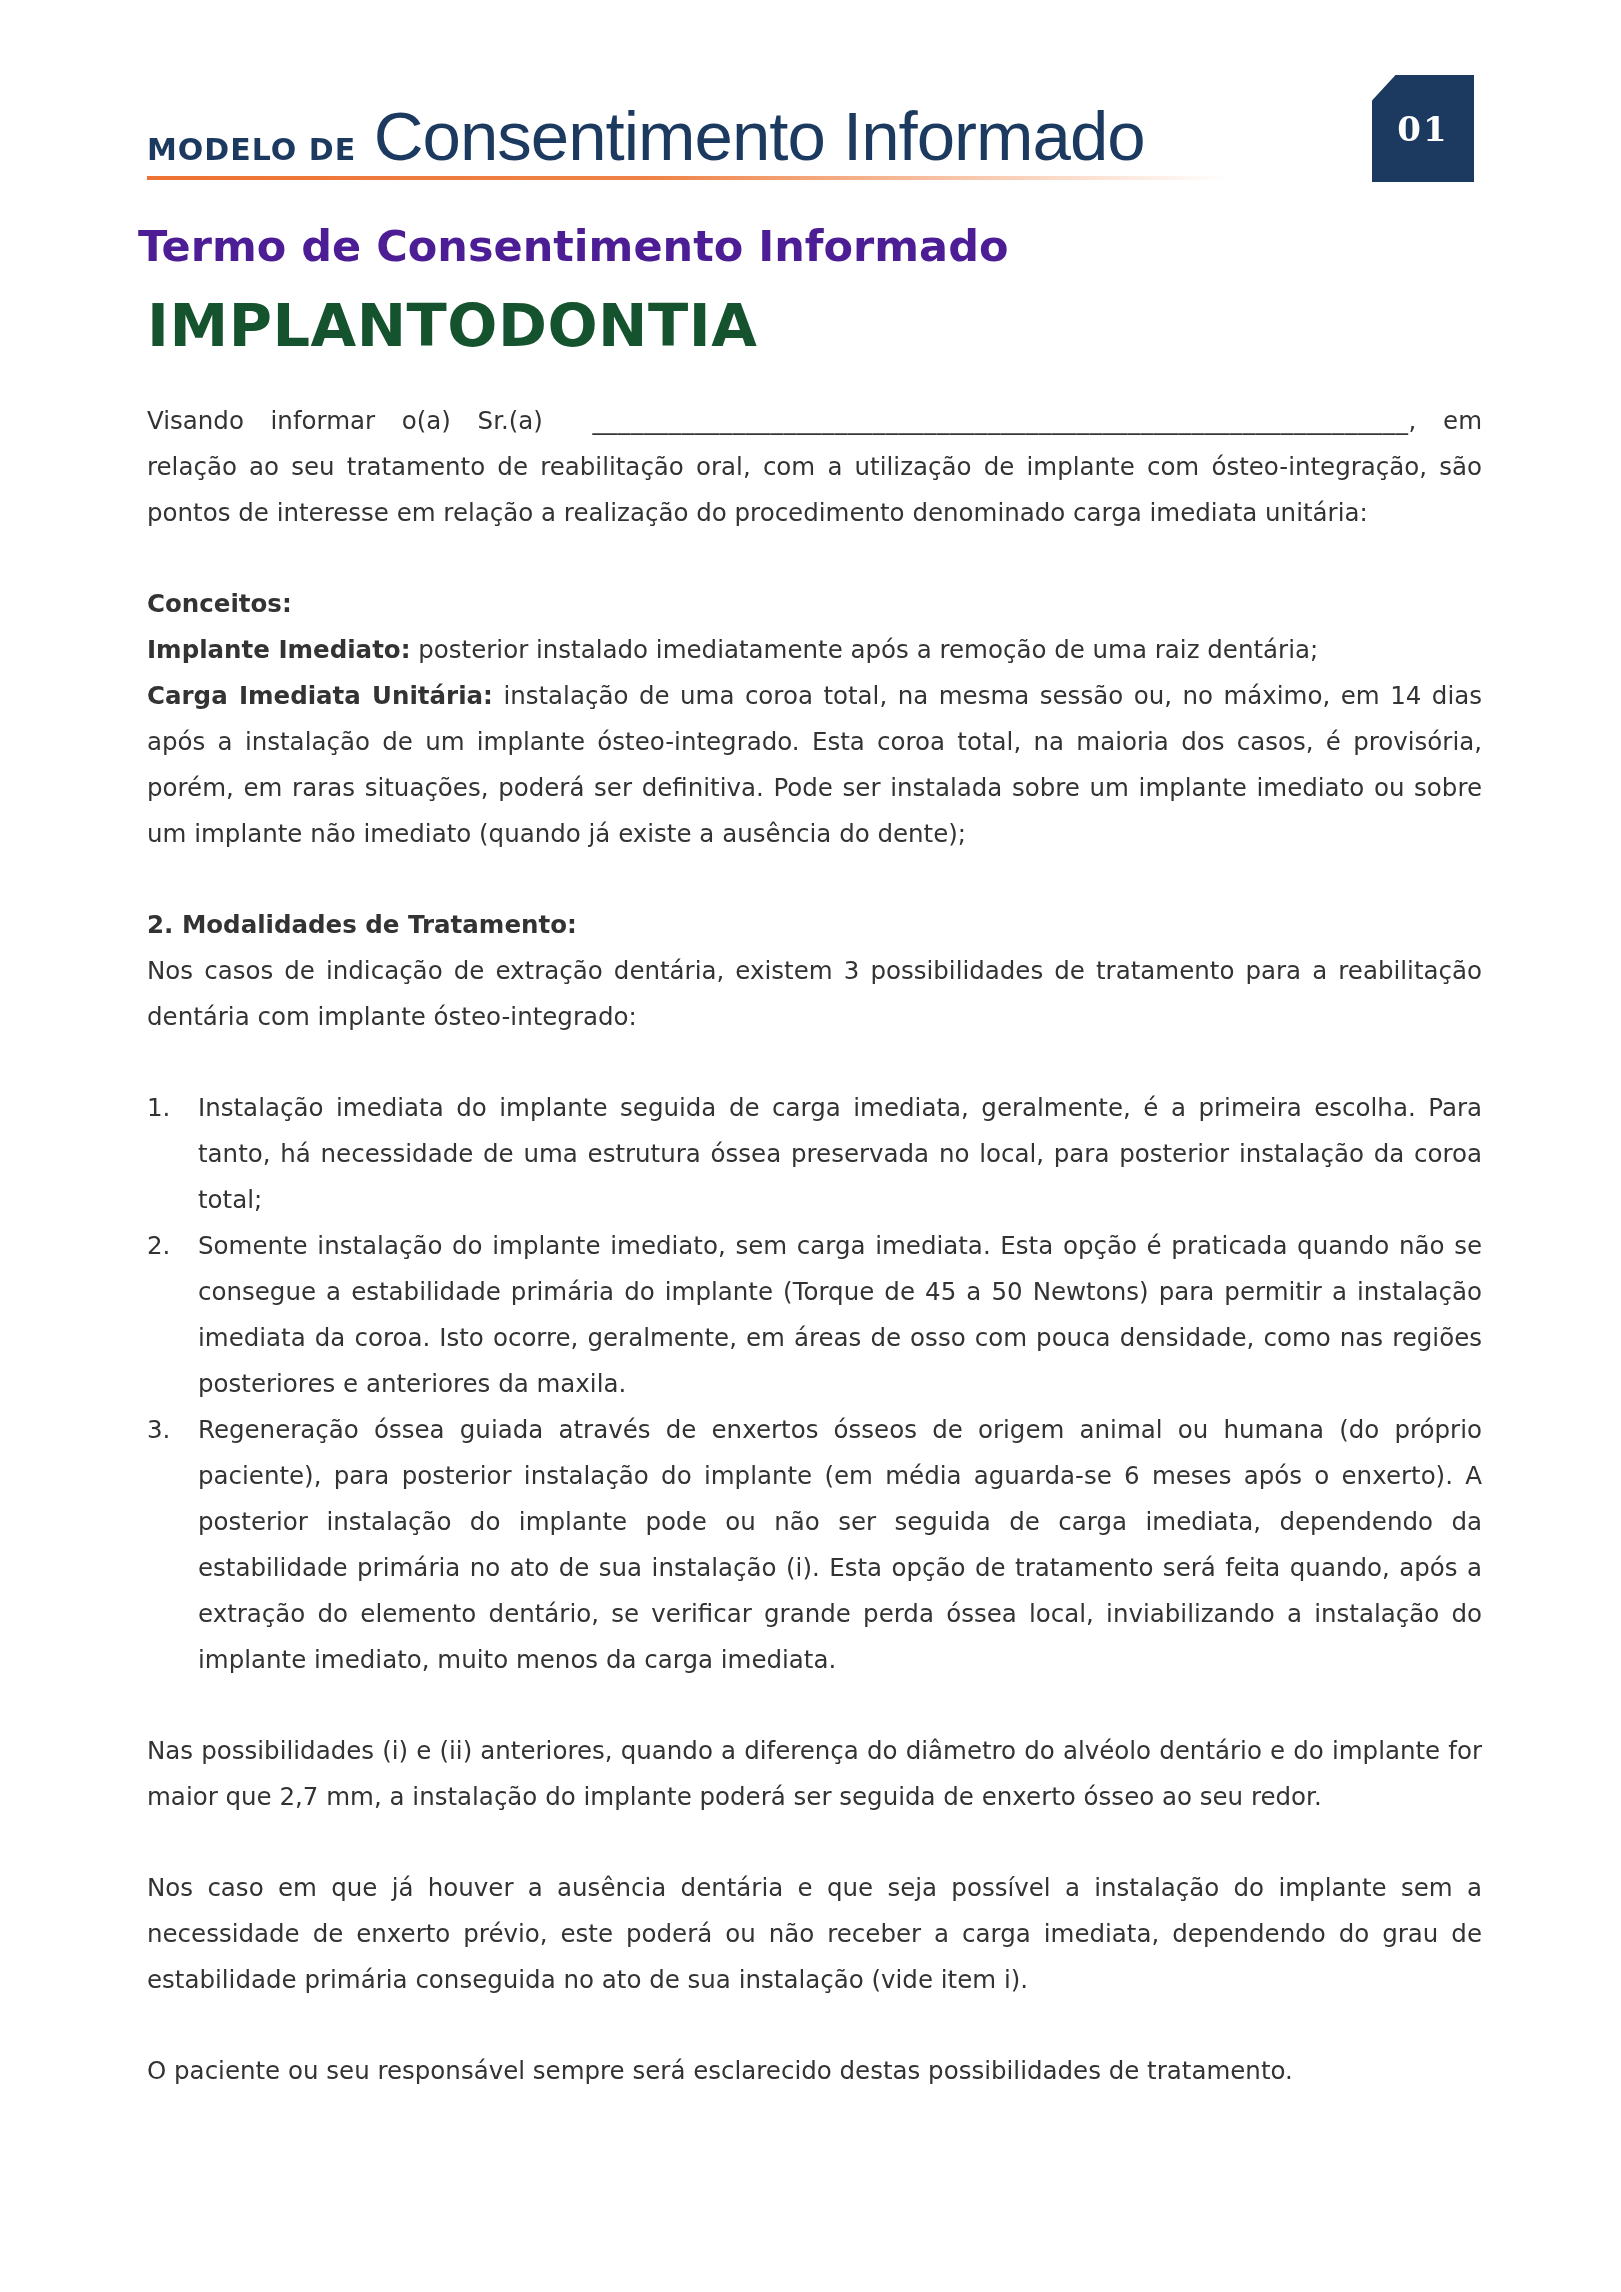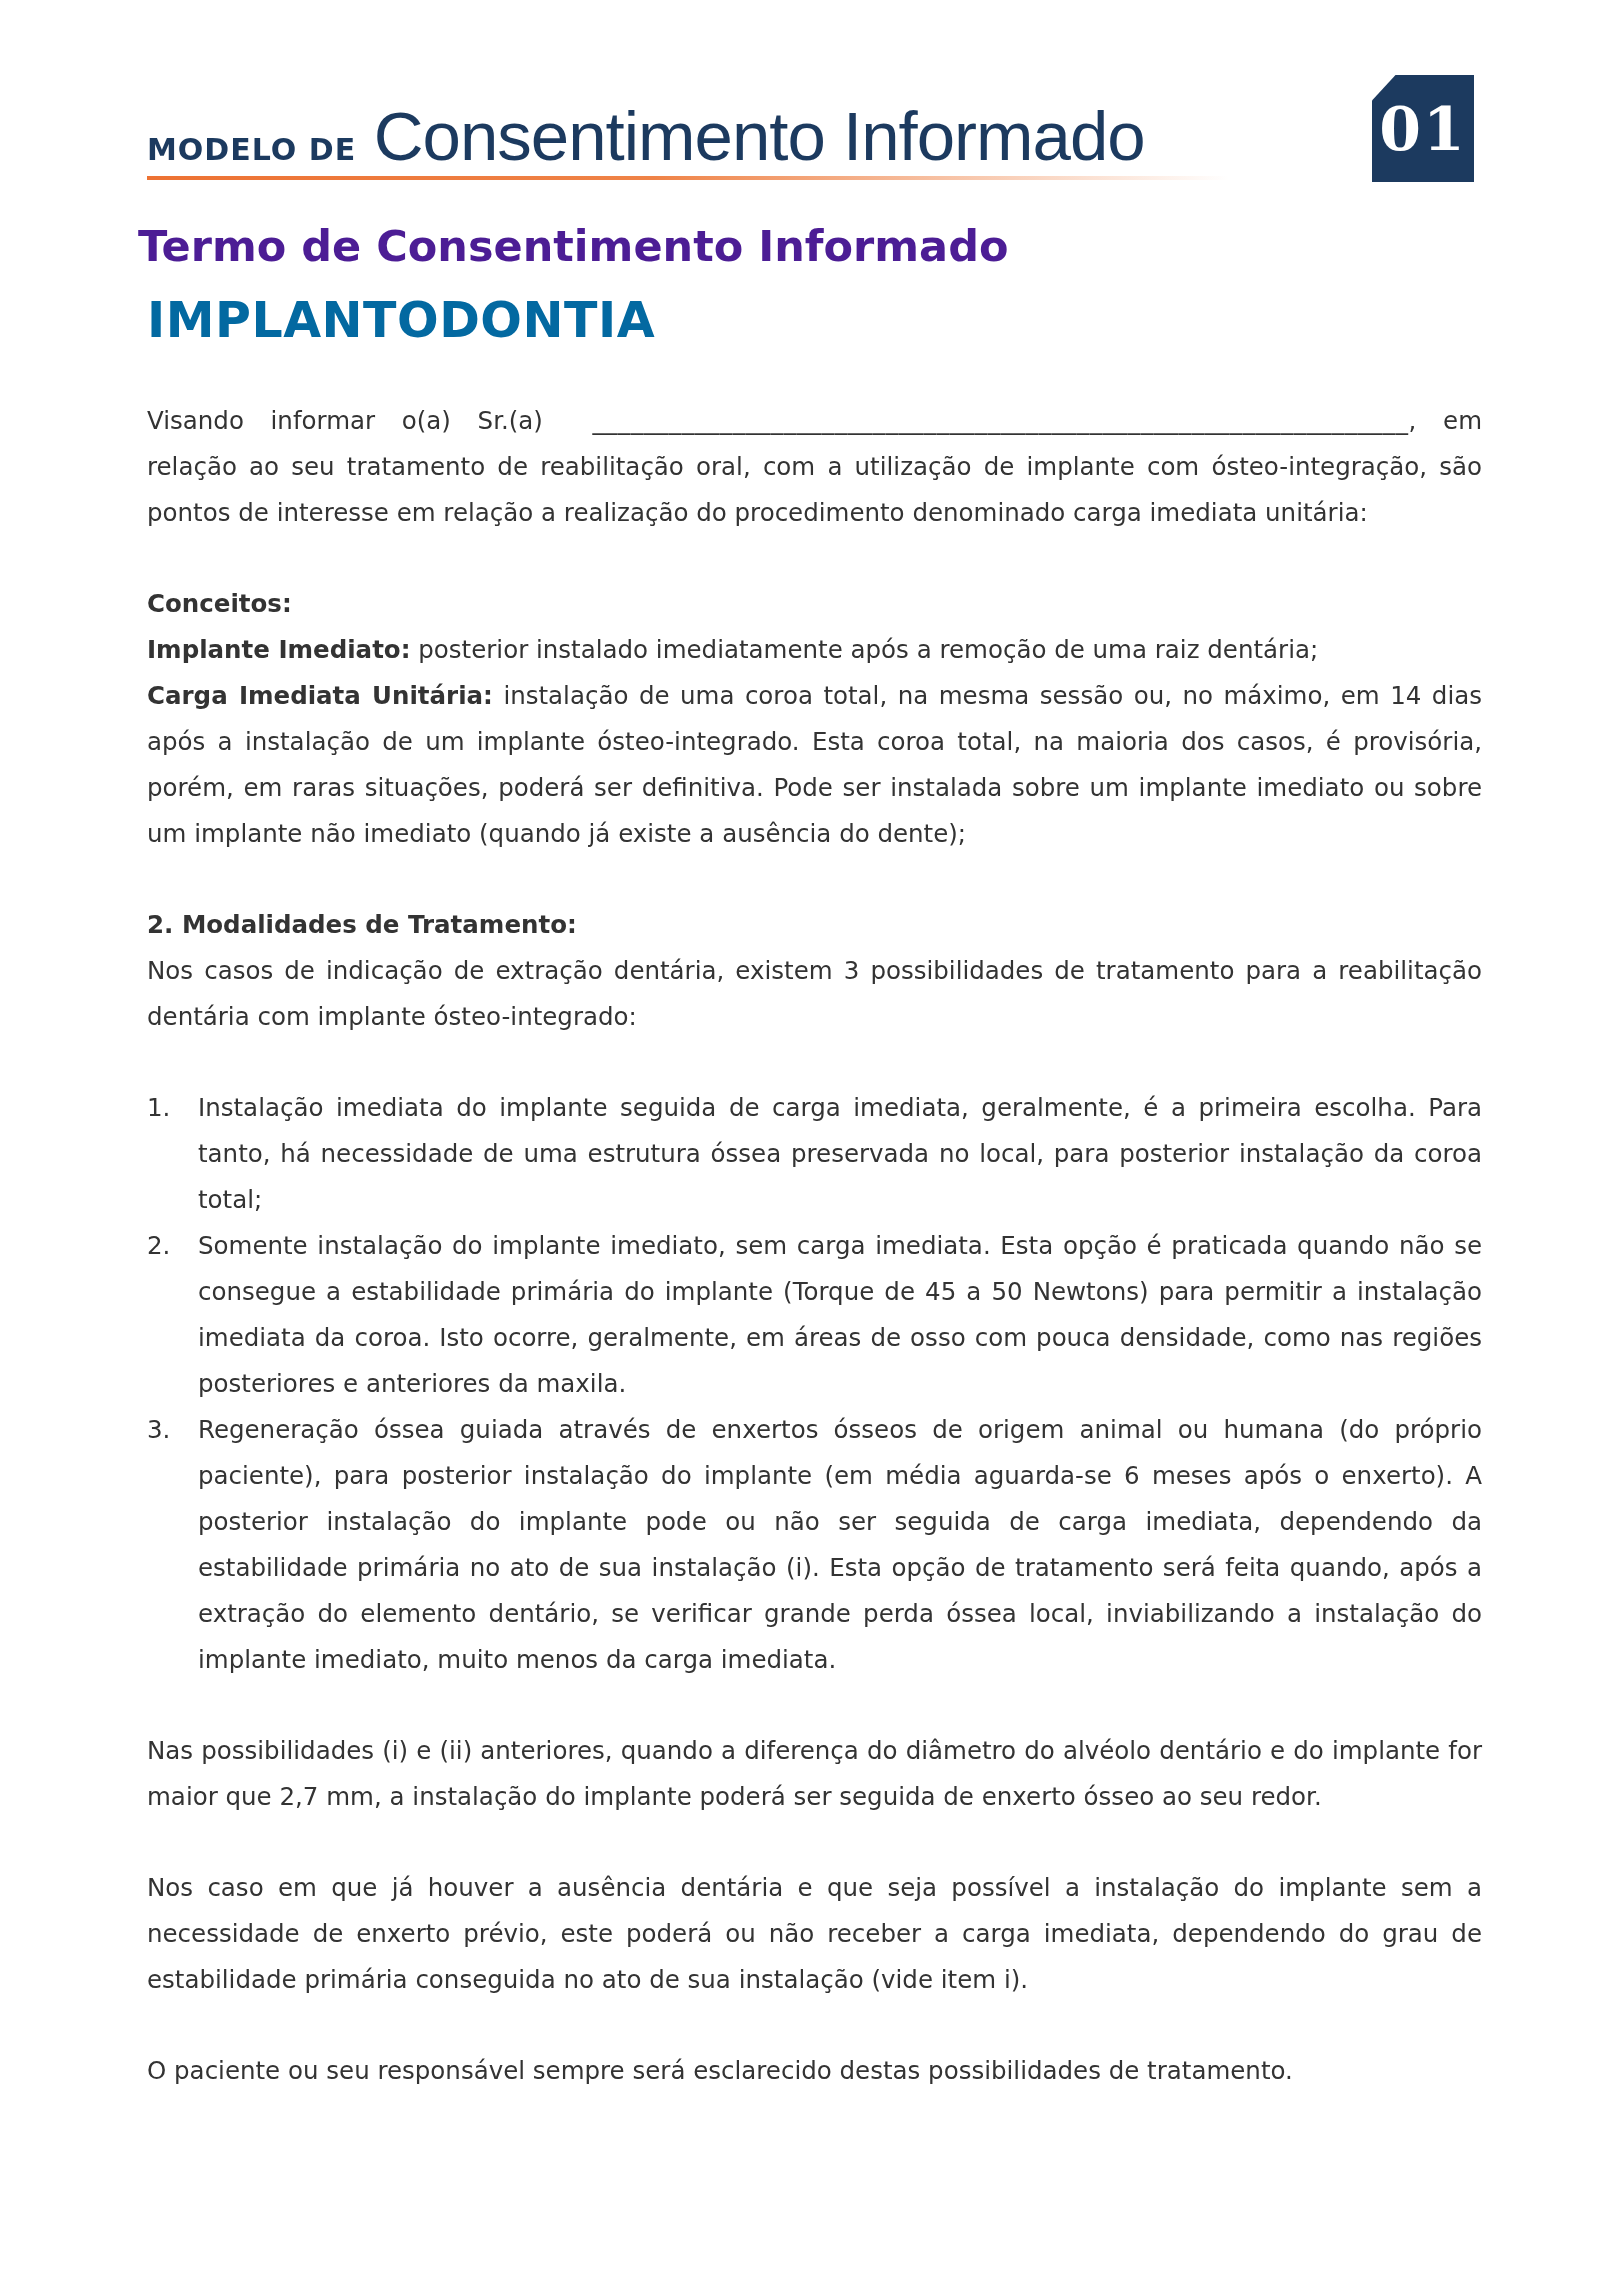--- a/index.html
+++ b/index.html
@@ -32,32 +32,32 @@
     background:linear-gradient(to right,#ed7233 0%,#ef8347 45%,rgba(255,255,255,0) 96%);
   }
   .badge {
     position:absolute; left:1372px; top:75px; width:102px; height:107px;
     background:#1c3a5f;
     clip-path:polygon(23.5px 0, 100% 0, 100% 100%, 0 100%, 0 25.5px);
     display:flex; align-items:center; justify-content:center;
   }
   .badge-num {
     color:#ffffff; font-family:"DejaVu Serif","Liberation Serif",serif;
-    font-weight:bold; font-size:60px; letter-spacing:2px; line-height:1;
+    font-weight:bold; font-size:34px; letter-spacing:2px; line-height:1;
   }
 
   
   .doc-title {
     position:absolute; left:138px; top:225px;
     font-size:43px; font-weight:700; color:#4c1d95; line-height:1;
     white-space:nowrap;
   }
   .doc-subtitle {
     position:absolute; left:147px; top:296px;
-    font-size:49px; font-weight:bold; color:#0369a1; line-height:1;
+    font-size:59px; font-weight:bold; color:#14532d; line-height:1;
     letter-spacing:0.5px; white-space:nowrap;
   }
 
   
   .content {
     position:absolute; left:147px; top:398px; width:1335px;
     font-size:24.5px; line-height:46px; text-align:justify;
   }
   .content p { margin:0 0 45px 0; }
   .content p.tight { margin:0; }

